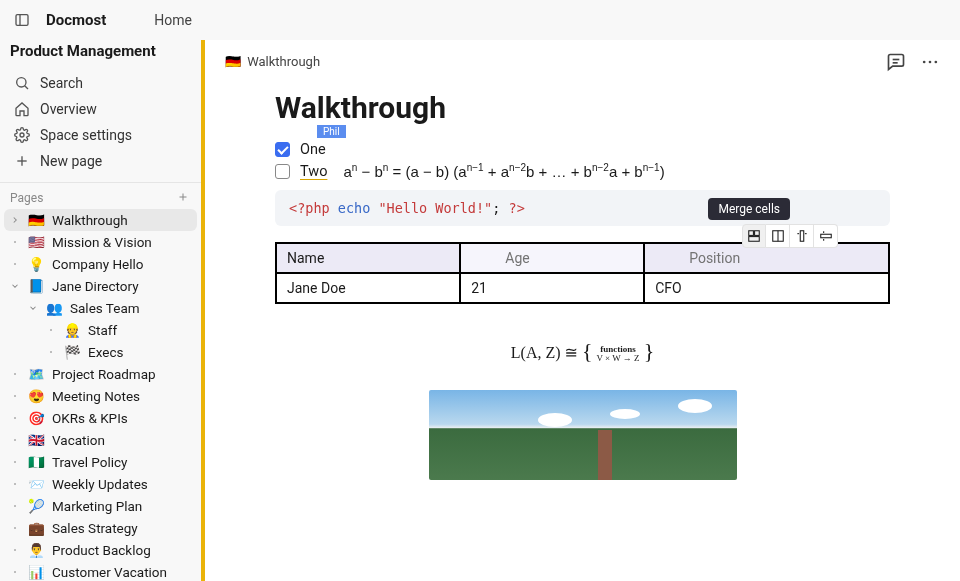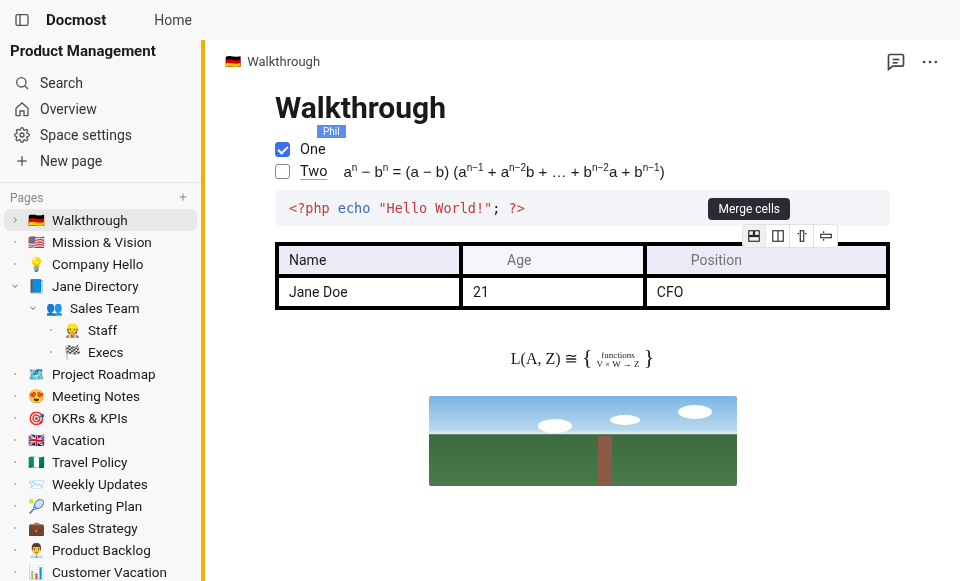--- a/index.html
+++ b/index.html
@@ -63,21 +63,21 @@
     
     .table-wrap { position: relative; }
     .float-toolbar { position: absolute; top: -18px; right: 52px; display: flex; gap: 0; }
     .tbtn { width: 24px; height: 24px; border: 1px solid #e2e2e2; background: #fff; display:flex; align-items:center; justify-content:center; cursor:pointer; }
     .tbtn:first-child { border-radius: 4px 0 0 4px; background:#f0f0f0;}
     .tbtn:last-child { border-radius: 0 4px 4px 0; }
     .tbtn + .tbtn { border-left: none; }
     .tooltip { position: absolute; top: -44px; right: 100px; background: #2b2b36; color: #fff; font-size: 12px; padding: 4px 10px; border-radius: 4px; white-space: nowrap; }
     
     table.data { width: 100%; border-collapse: collapse; font-size: 14px; }
-    table.data th, table.data td { border: 4px solid #000000; padding: 6px 10px; text-align: left; font-weight: 400; }
+    table.data th, table.data td { border: 2px solid #000000; padding: 6px 10px; text-align: left; font-weight: 400; }
     table.data th { background: #eceaf6; }
     table.data td.selected-col, table.data th.selected-col { background: #f6f5fc; }
     table.data th:nth-child(2), table.data th:nth-child(3) { color: #737373; padding-left: 44px; }
     
     .math-block { text-align: center; font-family: "Times New Roman", serif; font-size: 16px; margin: 34px 0 26px 0; }
     .math-block .sub { font-size: 9px; }
     
     .image-ph { width: 308px; height: 90px; margin: 0 auto; background: linear-gradient(to bottom, #79b5e6 0%, #b9d8ee 38%, #e8eef1 42%, #3b6b3f 43%, #4b7a4d 100%); border-radius: 2px; position: relative; overflow:hidden;}
     .image-ph::after{content:""; position:absolute; left:55%; bottom:0; width:14px; height:50px; background:#8c5a46;}
     .image-ph::before{content:""; position:absolute; right:8%; top:10%; width:34px; height:14px; background:#fff; border-radius:50%; box-shadow: -70px 8px 0 -2px #fff, -140px 14px 0 0px #fff;}
@@ -344,21 +344,21 @@
             <td>CFO</td>
           </tr>
             </tbody>
         </table>
       </div>
 
       <div class="math-block">
         <span>L(A, Z) ≅ </span>
         <span style="font-size:22px">{</span>
         <span style="display:inline-block; vertical-align:middle; line-height:1;">
-          <span class="sub" style="display:block;">functions</span>
+          <span class="sub" style="display:block;font-weight:bold;">functions</span>
           <span class="sub" style="display:block;">V × W → Z</span>
         </span>
         <span style="font-size:22px">}</span>
       </div>
 
       <div class="image-ph"></div>
     </div>
   </div>
 </div>
 

